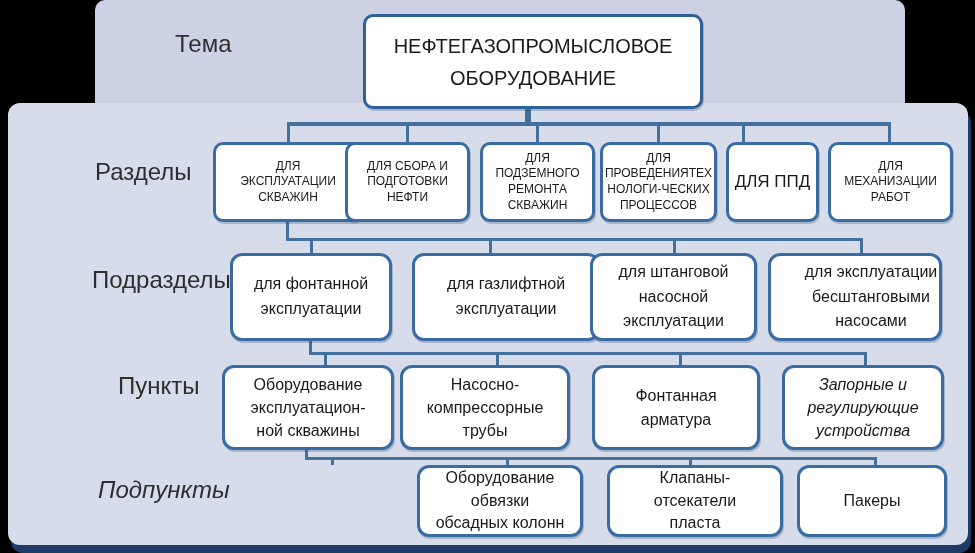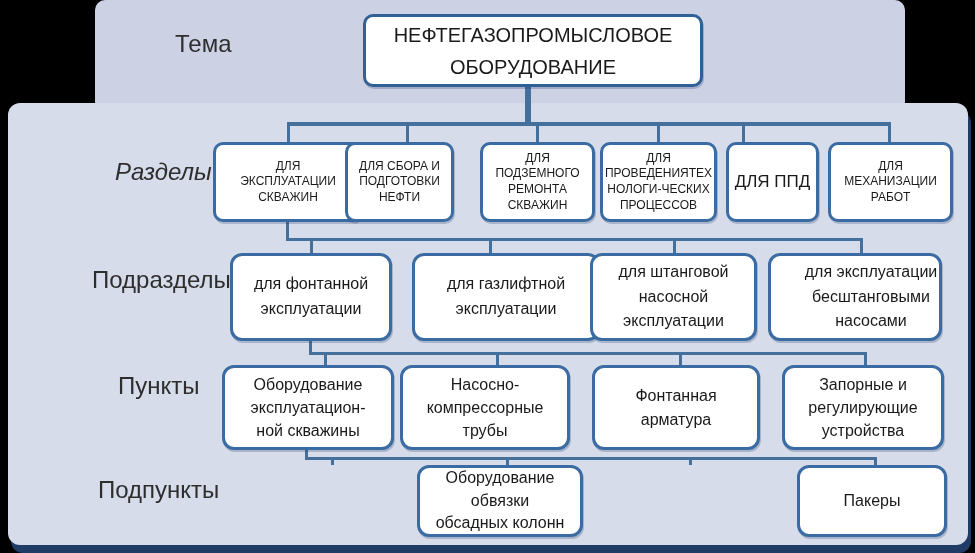--- a/index.html
+++ b/index.html
@@ -20,63 +20,63 @@
     background:var(--main-panel-bg,#d6dcea);
     border-radius:12px;
     box-shadow:3px 8px 0 var(--shadow,#1e3c66);
   }
   .row-label{
     position:absolute;
     color:var(--label-text,#2e2e2e);
     font-size:24px;
   }
   .lbl-tema{left:175px;top:30px;}
-  .lbl-razdely{left:115px;top:158px;font-style:italic;}
+  .lbl-razdely{left:95px;top:158px;}
   .lbl-podrazdely{left:92px;top:266px;}
   .lbl-punkty{left:118px;top:372px;}
-  .lbl-podpunkty{left:98px;top:476px;}
+  .lbl-podpunkty{left:98px;top:476px;font-style:italic;}
 
   .box{
     position:absolute;
     background:var(--box-bg,#ffffff);
     border:3px solid var(--box-border,#3a6ba3);
     border-radius:12px;
     box-sizing:border-box;
     display:flex;align-items:center;justify-content:center;
     text-align:center;
     color:var(--text,#1a1a1a);
     white-space:pre-line;
     box-shadow:1px 2px 0 rgba(30,60,102,0.25);
   }
   .box-title{
-    left:363px;top:14px;width:340px;height:73px;
+    left:363px;top:14px;width:340px;height:95px;
     border-color:var(--title-border,#2f6096);
     border-radius:10px;
     font-size:20px;line-height:1.6;
   }
   
   .r2{top:142px;height:80px;font-size:12px;line-height:1.3;border-radius:10px;}
   .r2b1{left:213px;width:150px;}
-  .r2b2{left:345px;width:109px;}
+  .r2b2{left:345px;width:125px;}
   .r2b3{left:480px;width:115px;}
   .r2b4{left:600px;width:117px;}
   .r2b5{left:726px;width:93px;font-size:17px;text-align:center;}
   .r2b6{left:828px;width:125px;}
   
   .r3{top:253px;height:88px;font-size:16px;line-height:1.55;}
   .r3b1{left:230px;width:162px;}
   .r3b2{left:412px;width:188px;}
   .r3b3{left:590px;width:167px;}
   .r3b4{left:768px;width:174px;padding-left:32px;}
   
   .r4{top:365px;height:85px;font-size:16px;line-height:1.45;}
   .r4b1{left:222px;width:172px;}
   .r4b2{left:400px;width:170px;}
   .r4b3{left:592px;width:168px;}
-  .r4b4{left:782px;width:162px;}
+  .r4b4{left:782px;width:162px;font-style:italic;}
   
   .r5{top:465px;height:72px;font-size:16px;line-height:1.4;padding:2px;}
   .r5b1{left:230px;width:172px;}
   .r5b2{left:417px;width:166px;}
   .r5b3{left:607px;width:176px;}
   .r5b4{left:797px;width:150px;}
 
   .connector{position:absolute;background:var(--connector,#44709d);}
   
   .c-trunk{left:525px;top:87px;width:6px;height:39px;}
@@ -191,14 +191,17 @@
 трубы</div>
   <div class="box r4 r4b3">Фонтанная
 арматура</div>
   <div class="box r4 r4b4">Запорные  и
 регулирующие
 устройства</div>
 
   <div class="box r5 r5b2">Оборудование
 обвязки
 обсадных колонн</div>
+  <div class="box r5 r5b3">Клапаны-
+отсекатели
+пласта</div>
   <div class="box r5 r5b4">Пакеры</div>
 </div>
 
 </body></html>

